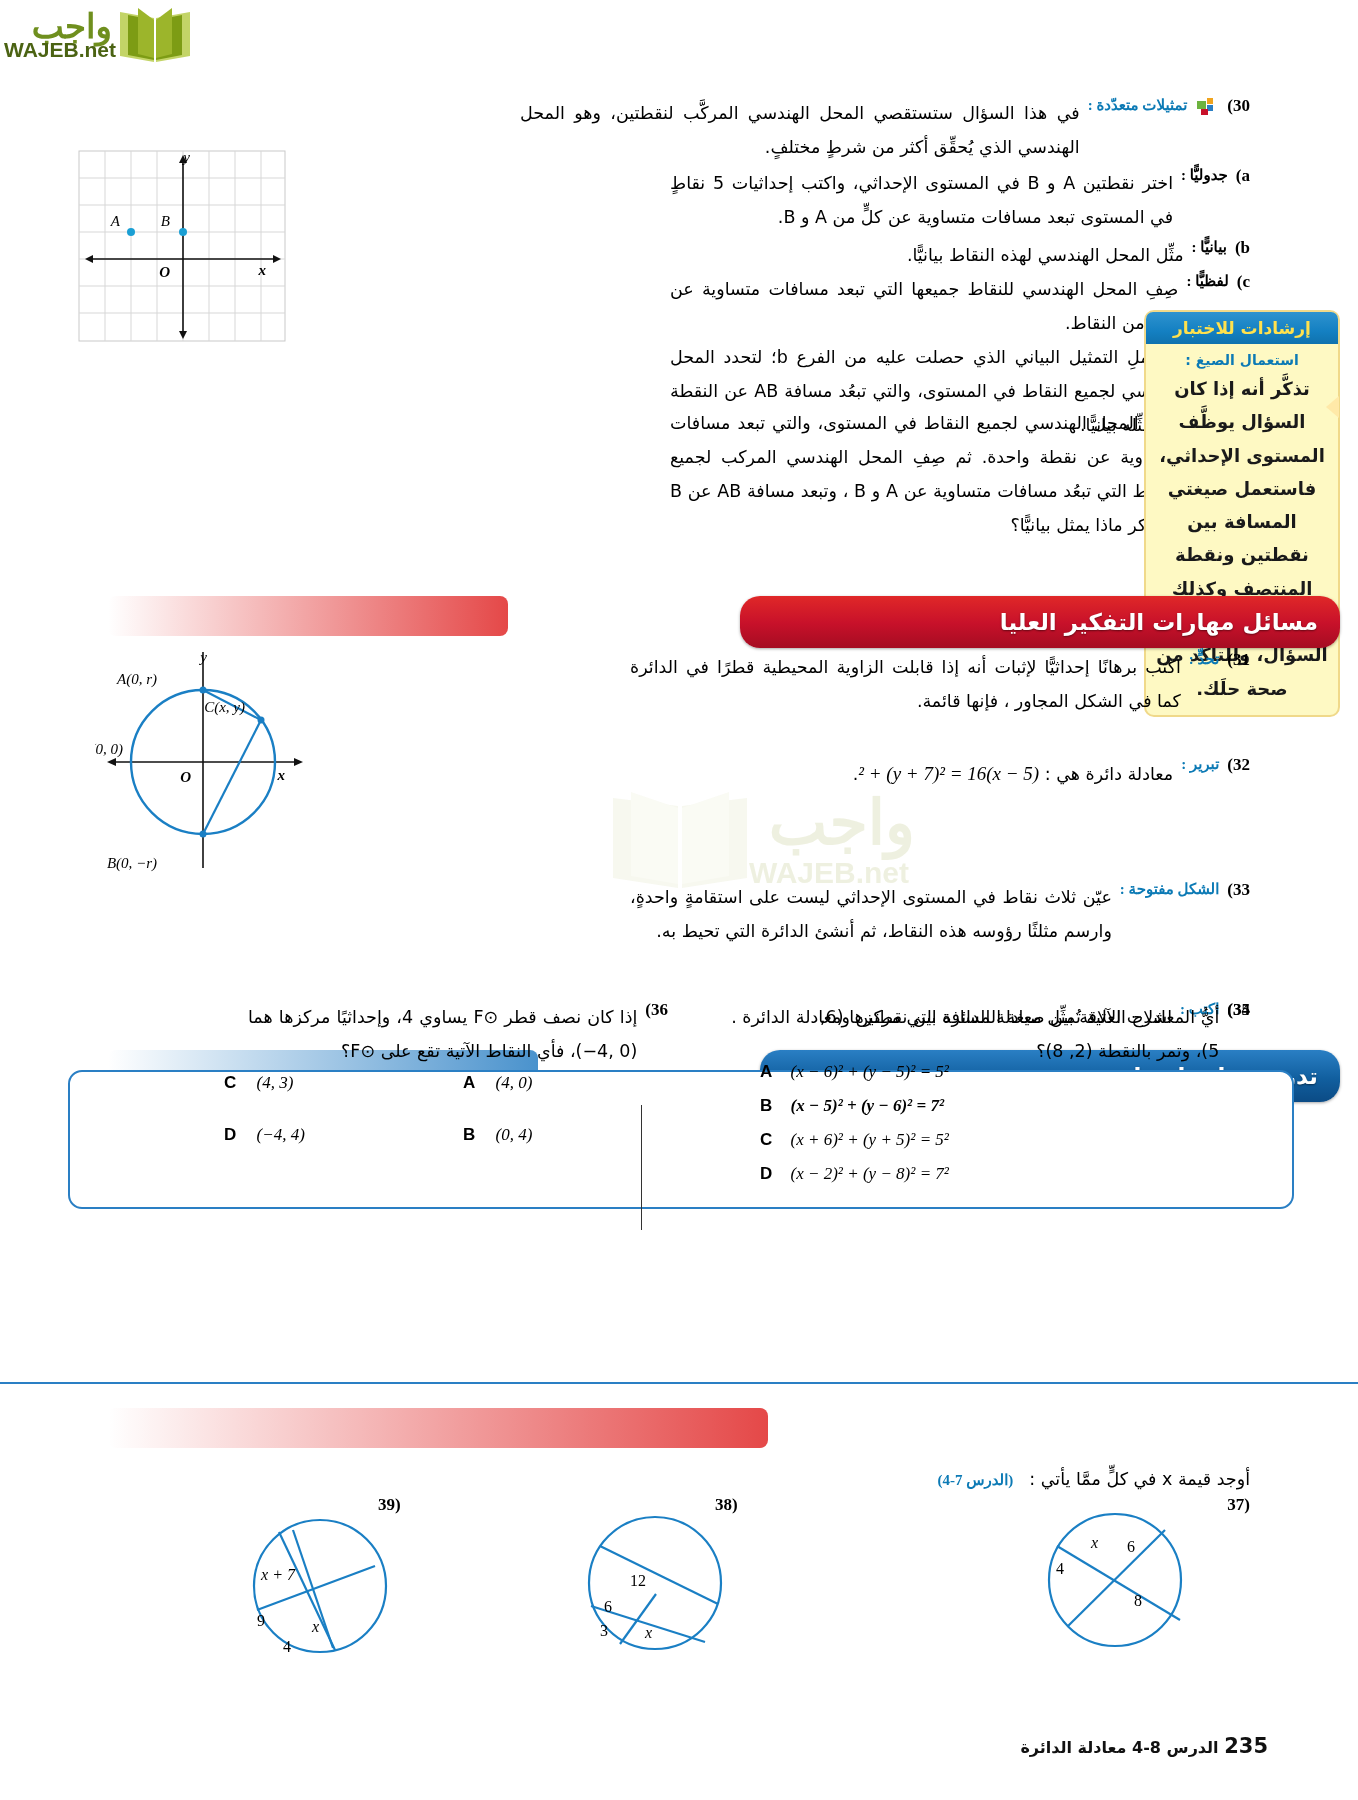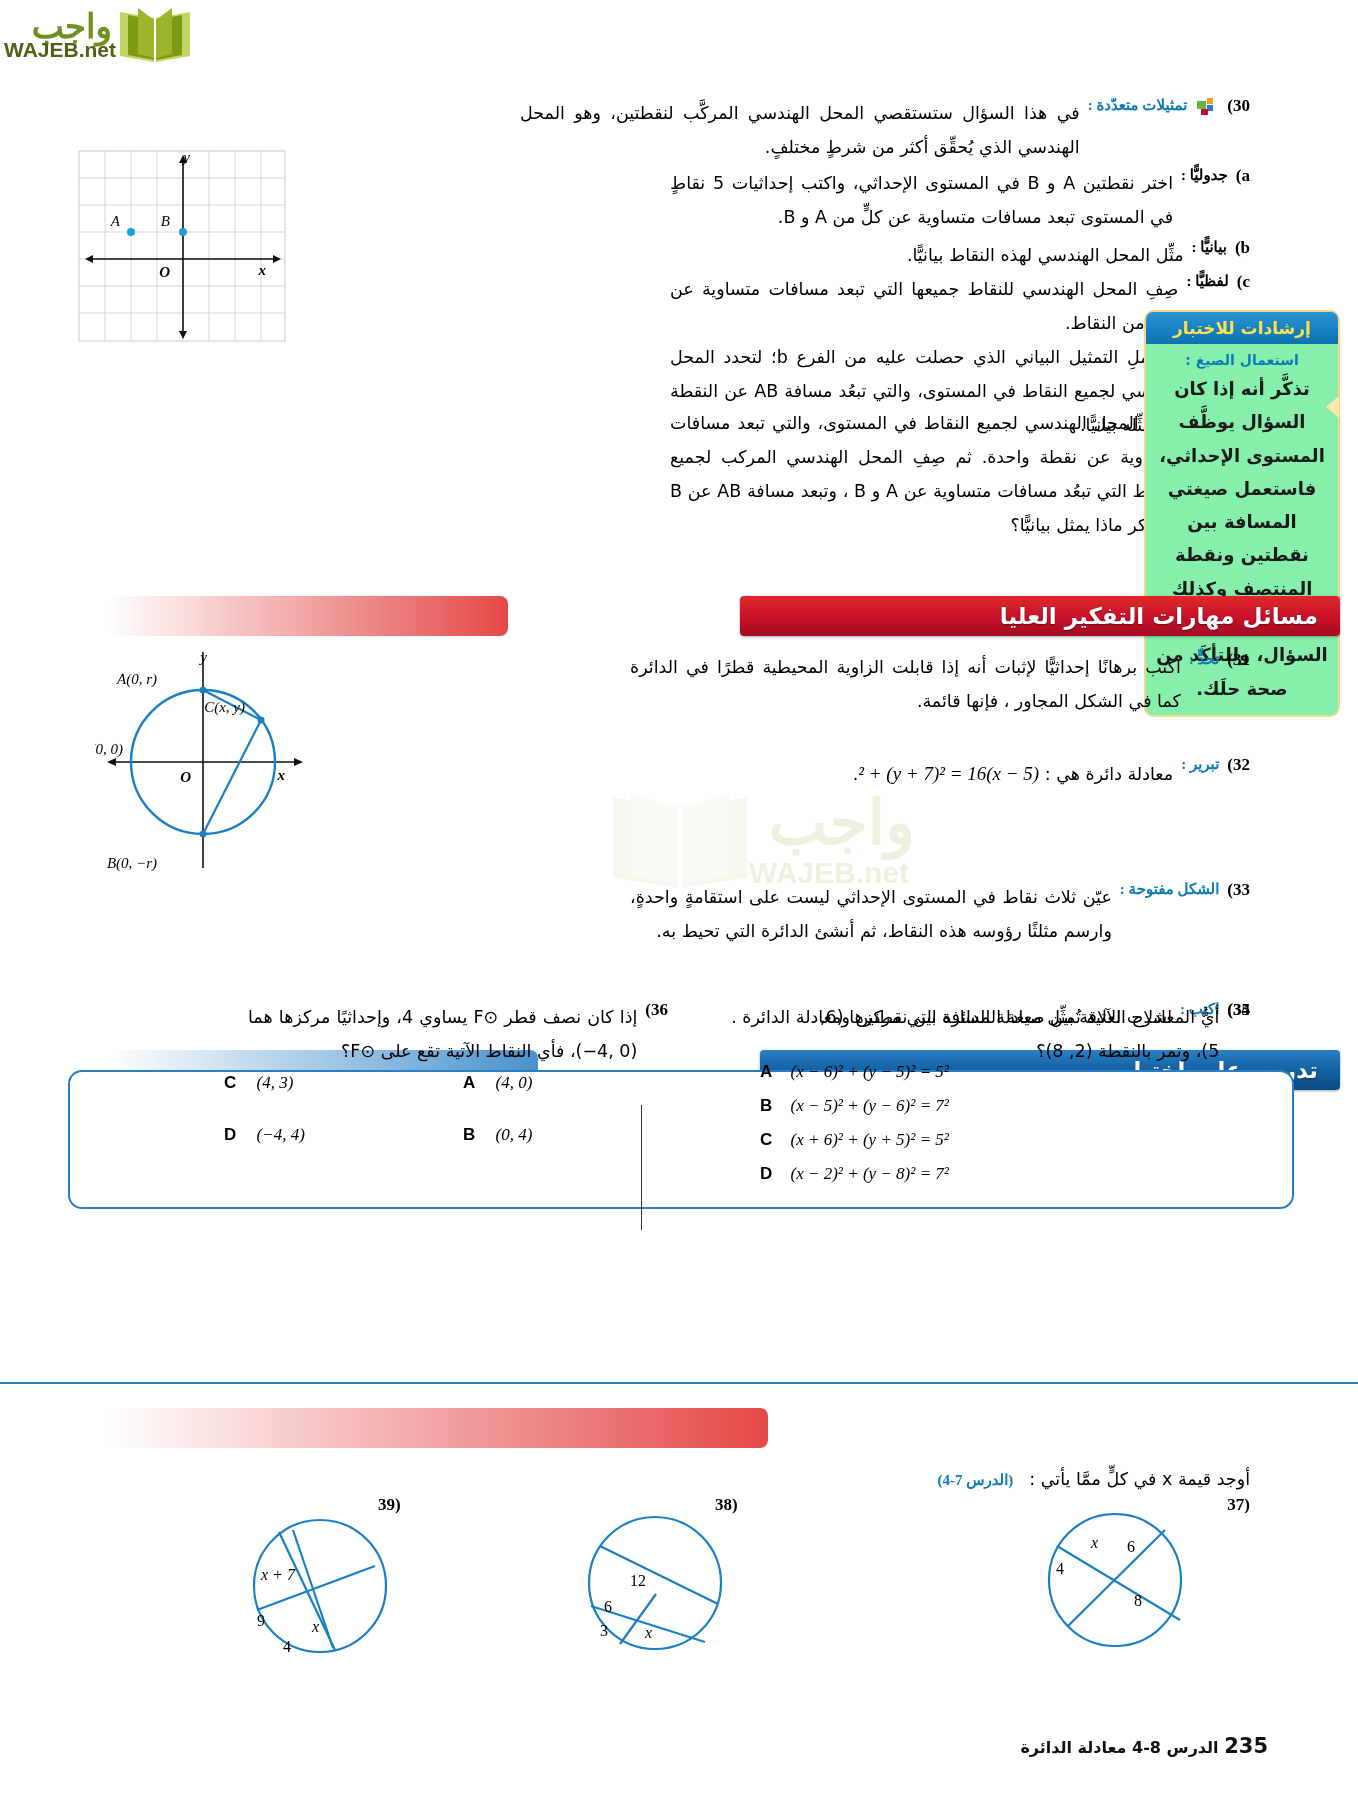--- a/index.html
+++ b/index.html
@@ -47,21 +47,21 @@
 
   .prob{position:absolute;direction:rtl;}
   .prob .tag{font-weight:bold;font-size:15px;}
   .body-txt{
     font-size:17.5px;line-height:1.95;text-align:justify;
     font-family:"DejaVu Sans","Liberation Sans",sans-serif;
   }
 
   
   .banner{
-    position:absolute;height:40px;border-radius:4px;
+    position:absolute;height:52px;border-radius:20px;
     box-shadow:0 1px 3px rgba(0,0,0,.35);
     display:flex;align-items:center;justify-content:flex-start;
     padding-right:22px;box-sizing:border-box;
   }
   .banner span{
     color:#fff;font-weight:bold;font-size:23px;
     font-family:"DejaVu Sans","Liberation Sans",sans-serif;
     text-shadow:0 1px 2px rgba(0,0,0,.45);
   }
   .banner.red{
@@ -72,21 +72,21 @@
   }
   .banner-tail{
     position:absolute;height:40px;border-radius:8px;pointer-events:none;
   }
   .banner-tail.red{background:linear-gradient(270deg,rgba(224,40,40,.85),rgba(255,255,255,0));}
   .banner-tail.blue{background:linear-gradient(270deg,rgba(42,127,196,.85),rgba(255,255,255,0));}
 
   
   .tipbox{
     position:absolute;width:196px;border:2px solid #f0d98a;border-radius:10px;
-    background:#86efac;box-sizing:border-box;
+    background:#fef9c3;box-sizing:border-box;
   }
   .tip-head{
     background:linear-gradient(180deg,#2e93cf 0%,#1480c2 60%,#0f72ae 100%);
     border-radius:7px 7px 0 0;height:32px;display:flex;align-items:center;
     justify-content:center;
   }
   .tip-head span{
     color:#ffe14d;font-weight:bold;font-size:17px;
     font-family:"DejaVu Sans","Liberation Sans",sans-serif;
   }
@@ -332,21 +332,21 @@
       <span class="num">(35</span>
       <span class="body-txt" style="flex:1;">أيُّ المعادلات الآتية تُمثِّل معادلة الدائرة التي مركزها (6, 5)، وتمر بالنقطة (2, 8)؟</span>
     </div>
   </div>
   <div class="choice" style="left:760px;top:1062px;">
     <b>A</b>
     <span class="mi" style="margin-left:14px;">(x − 6)² + (y − 5)² = 5²</span>
   </div>
   <div class="choice" style="left:760px;top:1096px;">
     <b>B</b>
-    <span class="mi" style="margin-left:14px;">(x − 5)² + (y − 6)² = 7²</span>
+    <span class="mi" style="margin-left:14px;font-weight:bold;">(x − 5)² + (y − 6)² = 7²</span>
   </div>
   <div class="choice" style="left:760px;top:1130px;">
     <b>C</b>
     <span class="mi" style="margin-left:14px;">(x + 6)² + (y + 5)² = 5²</span>
   </div>
   <div class="choice" style="left:760px;top:1164px;">
     <b>D</b>
     <span class="mi" style="margin-left:14px;">(x − 2)² + (y − 8)² = 7²</span>
   </div>
 

